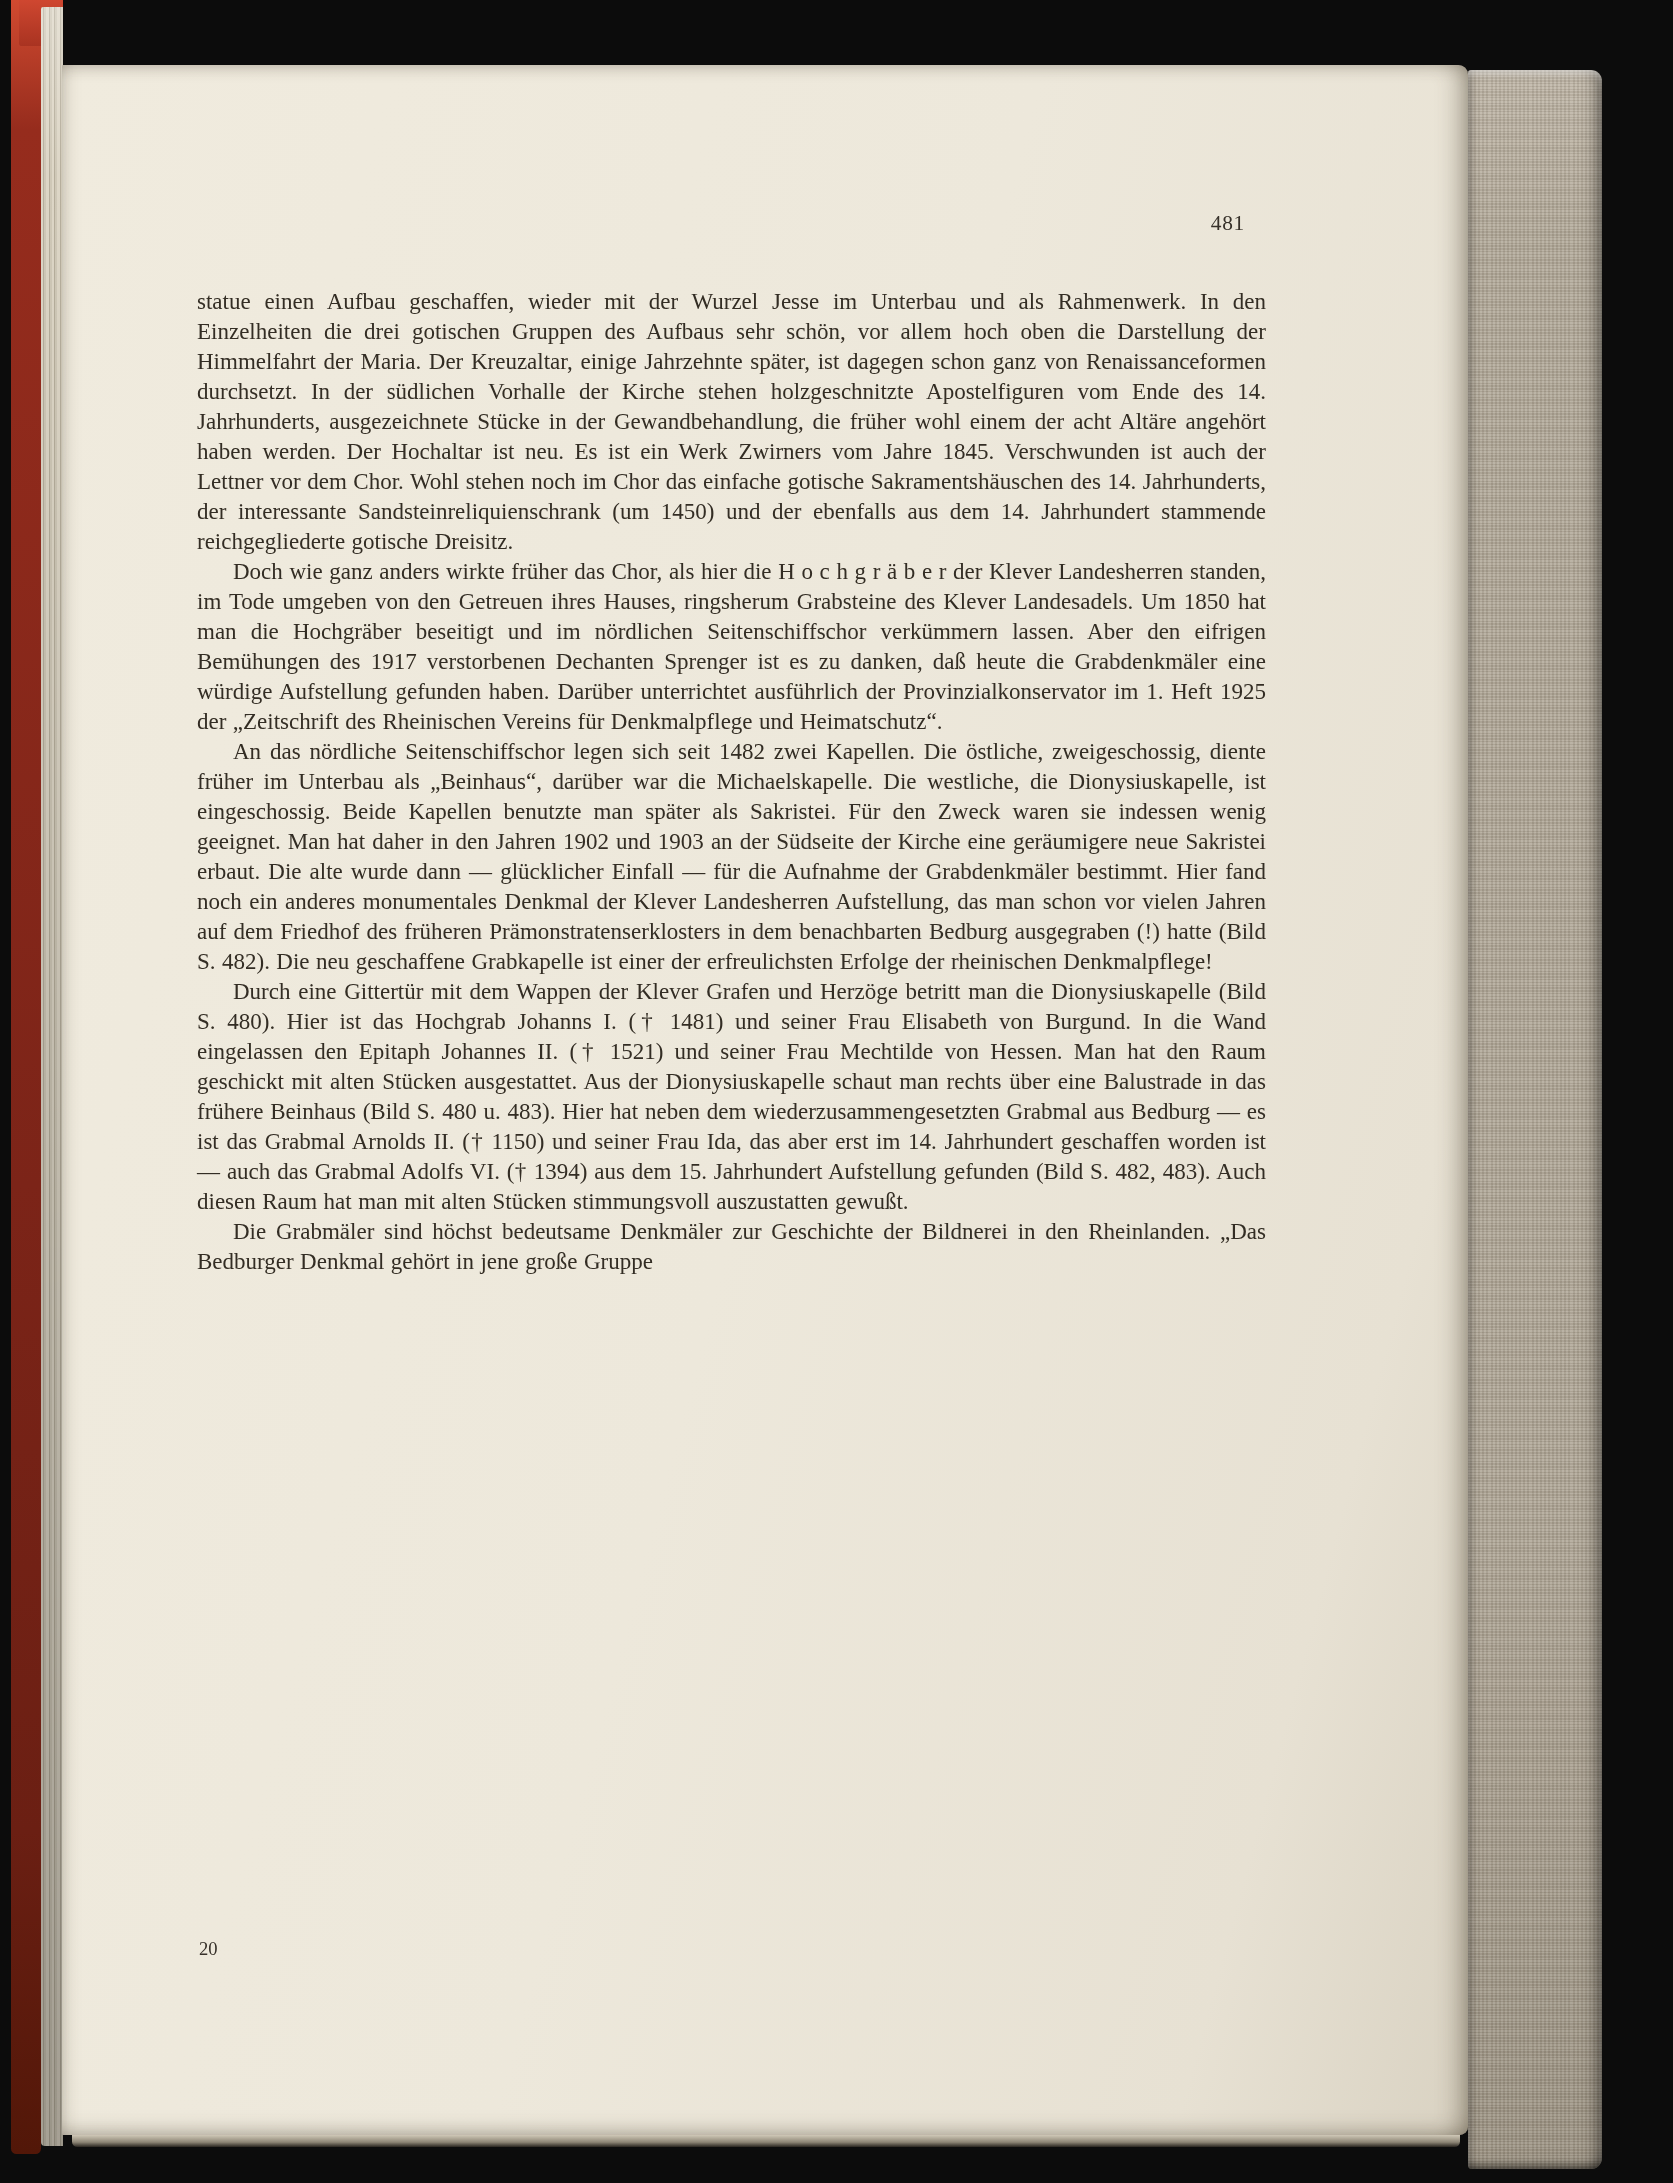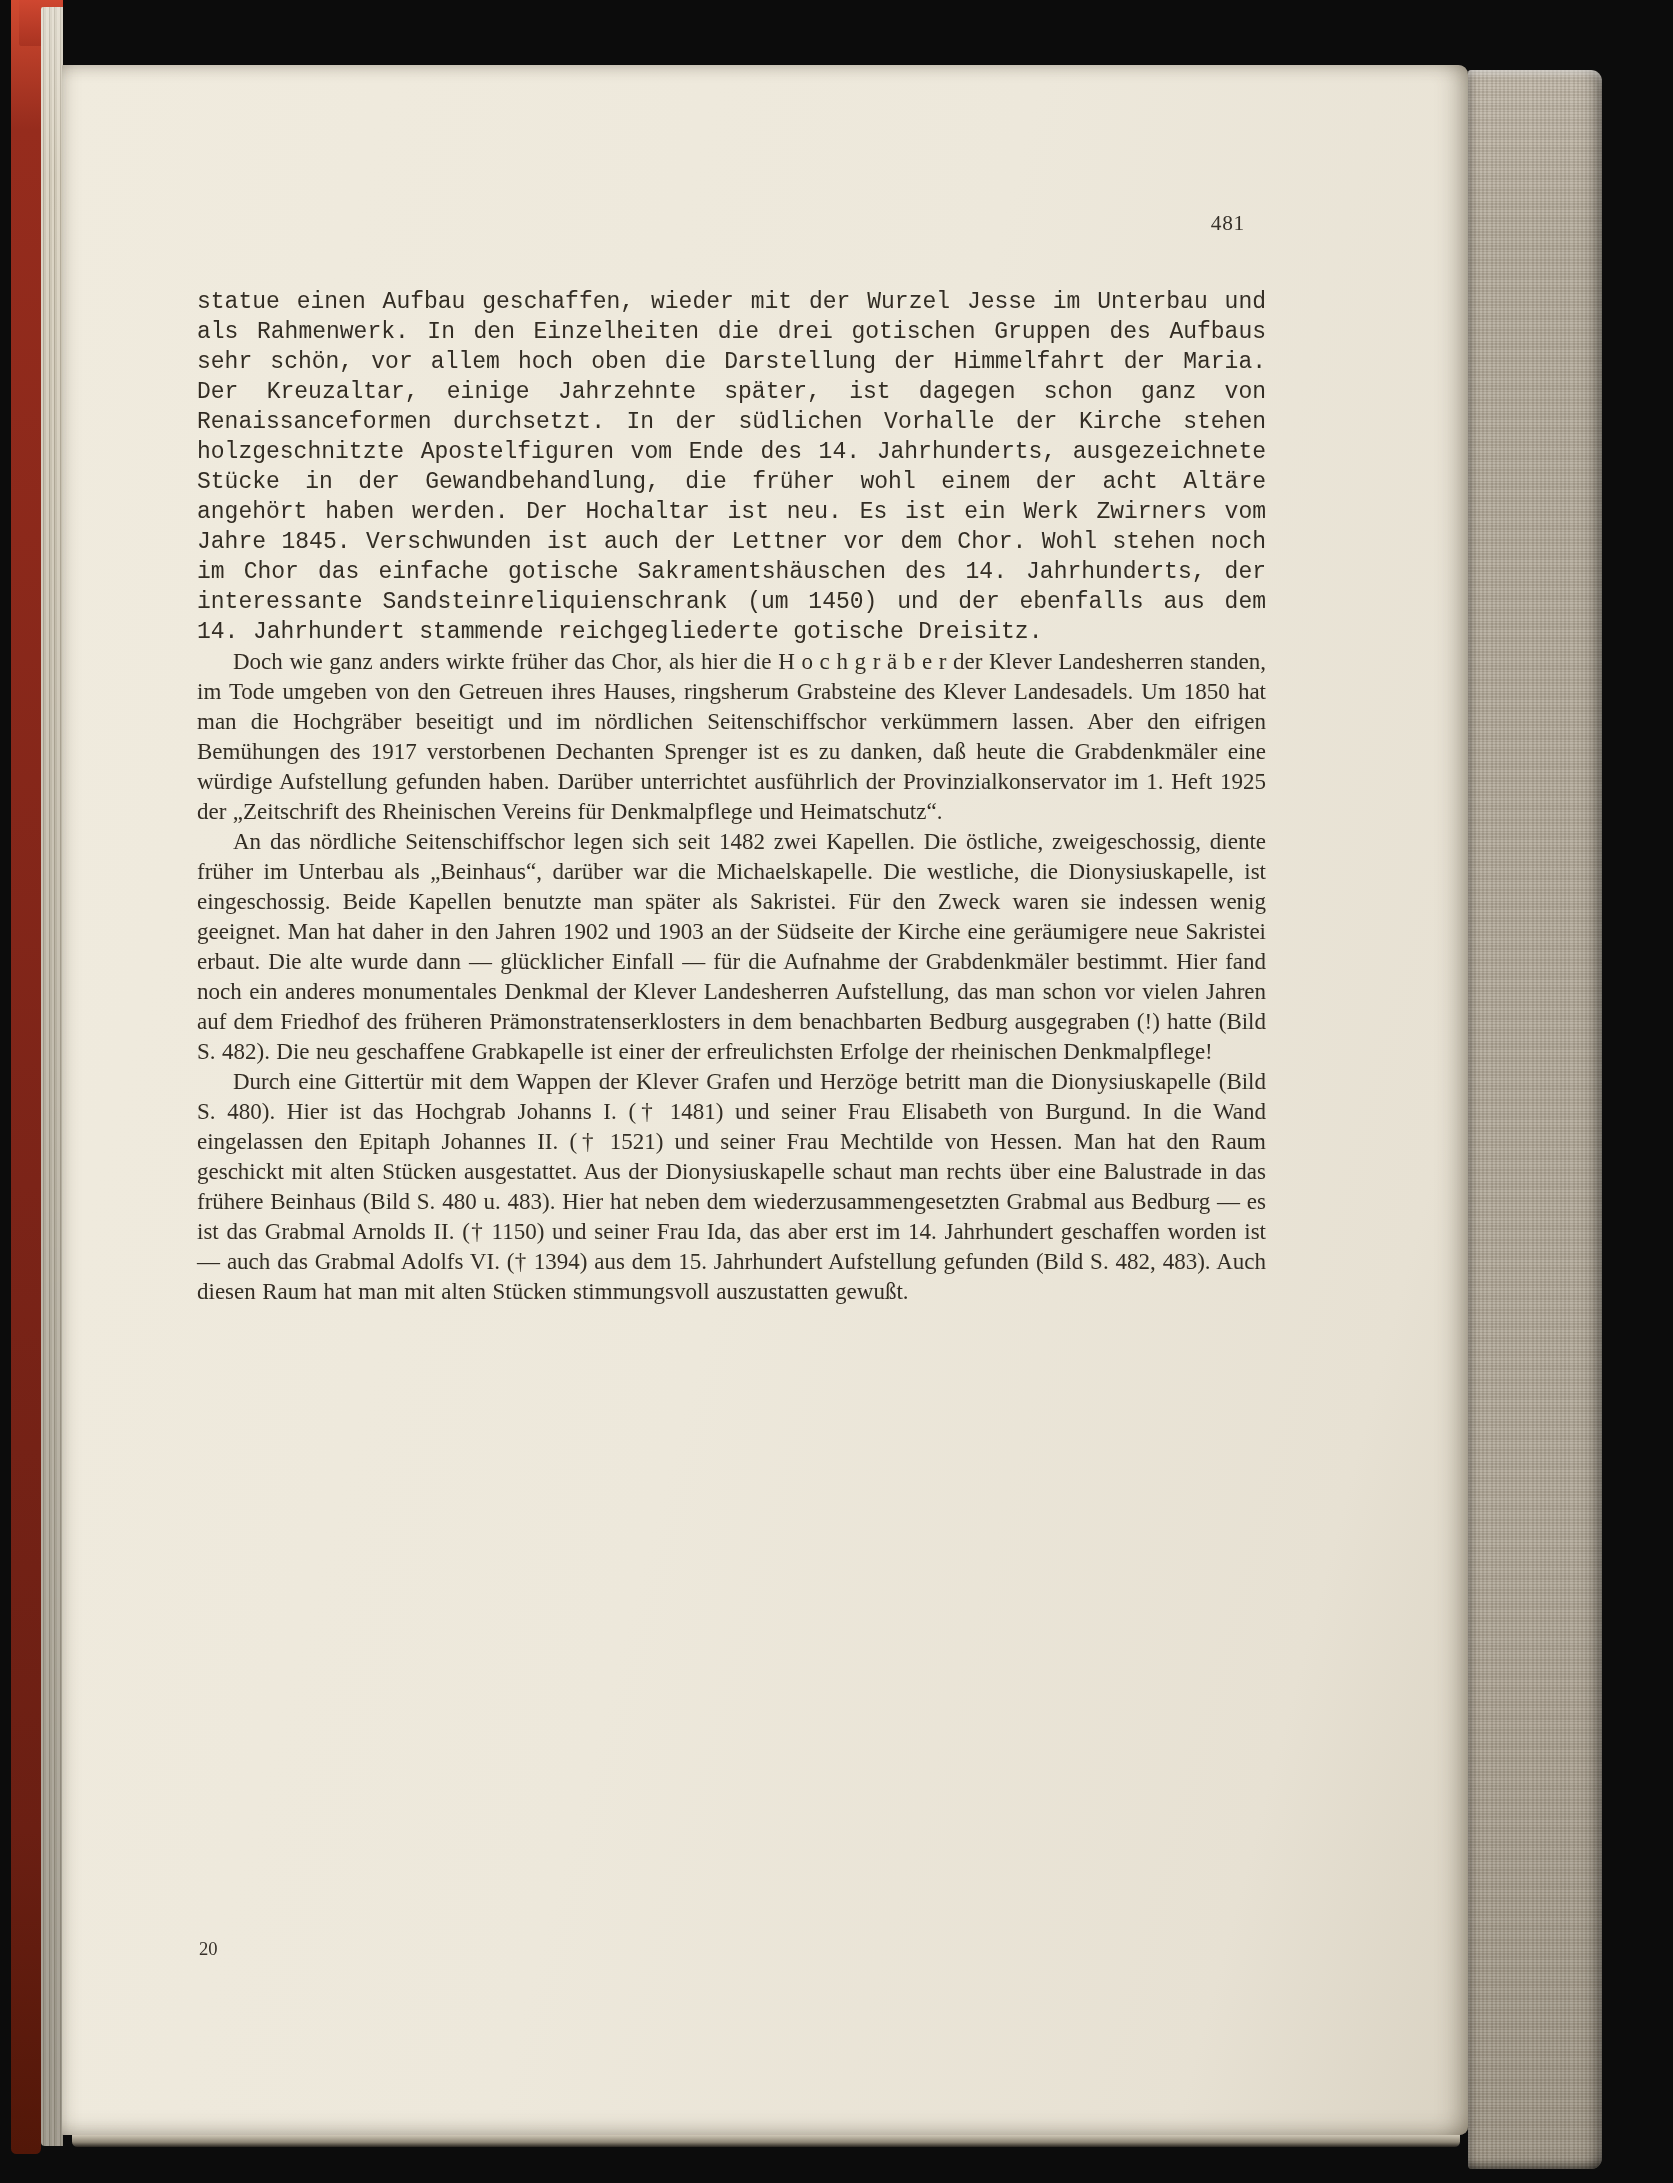--- a/index.html
+++ b/index.html
@@ -102,21 +102,20 @@
     color: #332d24;
     word-spacing: 0.7px;
     hyphens: auto;
   }
   .para {
     margin: 0;
     text-indent: 36px;
   }
   .para.first {
     text-indent: 0;
-    font-family: Liberation Mono, monospace;
   }
 
   .signature-mark {
     position: absolute;
     left: 137px; top: 1873px;
     font-size: 18.6px;
     color: #37312a;
   }
 </style>
 </head>
@@ -133,20 +132,21 @@
 
   <div class="page">
 
     <div class="page-number">481</div>
 
     <div class="text-block">
       <p class="para first">statue einen Aufbau geschaffen, wieder mit der Wurzel Jesse im Unterbau und als Rahmenwerk. In den Einzelheiten die drei gotischen Gruppen des Aufbaus sehr schön, vor allem hoch oben die Darstellung der Himmelfahrt der Maria. Der Kreuzaltar, einige Jahrzehnte später, ist dagegen schon ganz von Renaissanceformen durchsetzt. In der südlichen Vorhalle der Kirche stehen holzgeschnitzte Apostelfiguren vom Ende des 14. Jahrhunderts, ausgezeichnete Stücke in der Gewandbehandlung, die früher wohl einem der acht Altäre angehört haben werden. Der Hochaltar ist neu. Es ist ein Werk Zwirners vom Jahre 1845. Verschwunden ist auch der Lettner vor dem Chor. Wohl stehen noch im Chor das einfache gotische Sakramentshäuschen des 14. Jahrhunderts, der interessante Sandsteinreliquienschrank (um 1450) und der ebenfalls aus dem 14. Jahrhundert stammende reichgegliederte gotische Dreisitz.</p>
       <p class="para">Doch wie ganz anders wirkte früher das Chor, als hier die H o c h g r ä b e r der Klever Landesherren standen, im Tode umgeben von den Getreuen ihres Hauses, ringsherum Grabsteine des Klever Landesadels. Um 1850 hat man die Hochgräber beseitigt und im nördlichen Seitenschiffschor verkümmern lassen. Aber den eifrigen Bemühungen des 1917 verstorbenen Dechanten Sprenger ist es zu danken, daß heute die Grabdenkmäler eine würdige Aufstellung gefunden haben. Darüber unterrichtet ausführlich der Provinzialkonservator im 1. Heft 1925 der „Zeitschrift des Rheinischen Vereins für Denkmalpflege und Heimatschutz“.</p>
       <p class="para">An das nördliche Seitenschiffschor legen sich seit 1482 zwei Kapellen. Die östliche, zweigeschossig, diente früher im Unterbau als „Beinhaus“, darüber war die Michaelskapelle. Die westliche, die Dionysiuskapelle, ist eingeschossig. Beide Kapellen benutzte man später als Sakristei. Für den Zweck waren sie indessen wenig geeignet. Man hat daher in den Jahren 1902 und 1903 an der Südseite der Kirche eine geräumigere neue Sakristei erbaut. Die alte wurde dann — glücklicher Einfall — für die Aufnahme der Grabdenkmäler bestimmt. Hier fand noch ein anderes monumentales Denkmal der Klever Landesherren Aufstellung, das man schon vor vielen Jahren auf dem Friedhof des früheren Prämonstratenserklosters in dem benachbarten Bedburg ausgegraben (!) hatte (Bild S. 482). Die neu geschaffene Grabkapelle ist einer der erfreulichsten Erfolge der rheinischen Denkmalpflege!</p>
       <p class="para">Durch eine Gittertür mit dem Wappen der Klever Grafen und Herzöge betritt man die Dionysiuskapelle (Bild S. 480). Hier ist das Hochgrab Johanns I. († 1481) und seiner Frau Elisabeth von Burgund. In die Wand eingelassen den Epitaph Johannes II. († 1521) und seiner Frau Mechtilde von Hessen. Man hat den Raum geschickt mit alten Stücken ausgestattet. Aus der Dionysiuskapelle schaut man rechts über eine Balustrade in das frühere Beinhaus (Bild S. 480 u. 483). Hier hat neben dem wiederzusammengesetzten Grabmal aus Bedburg — es ist das Grabmal Arnolds II. († 1150) und seiner Frau Ida, das aber erst im 14. Jahrhundert geschaffen worden ist — auch das Grabmal Adolfs VI. († 1394) aus dem 15. Jahrhundert Aufstellung gefunden (Bild S. 482, 483). Auch diesen Raum hat man mit alten Stücken stimmungsvoll auszustatten gewußt.</p>
+      <p class="para">Die Grabmäler sind höchst bedeutsame Denkmäler zur Geschichte der Bildnerei in den Rheinlanden. „Das Bedburger Denkmal gehört in jene große Gruppe</p>
     </div>
 
     <div class="signature-mark">20</div>
 
   </div>
 
   <div class="page-bottom-edge"></div>
 
 </div>
 

